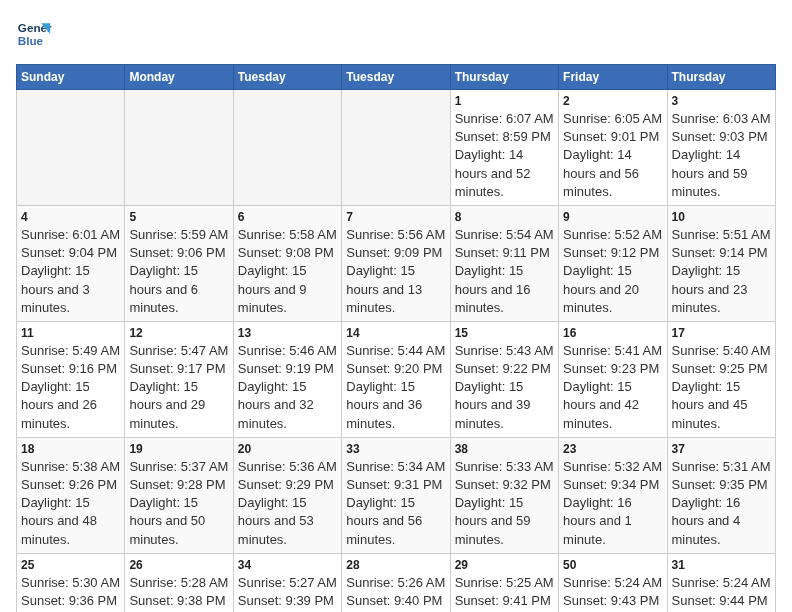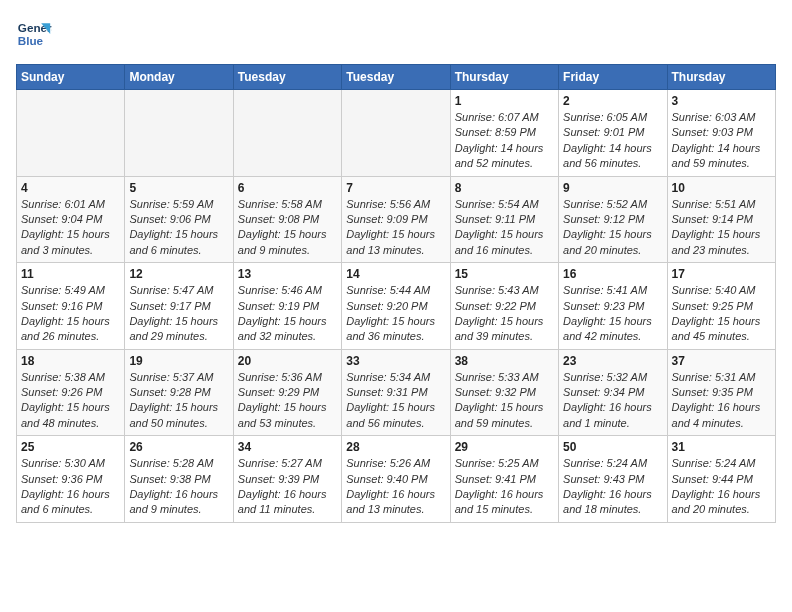--- a/index.html
+++ b/index.html
@@ -63,23 +63,22 @@
       background: #f5f5f5;
     }
     .day-num {
       font-size: 12px;
       font-weight: bold;
       color: #222;
       margin-bottom: 2px;
     }
     .day-info {
       color: #333;
-      font-size: 11px;
+      font-size: 13px;
       line-height: 1.4;
-      font-style: italic;
     }
     tr:nth-child(even) td:not(.empty) {
       background: #f9f9f9;
     }
   </style>
 </head>
 <body>
 
 <div class="header">
   <div class="logo">

